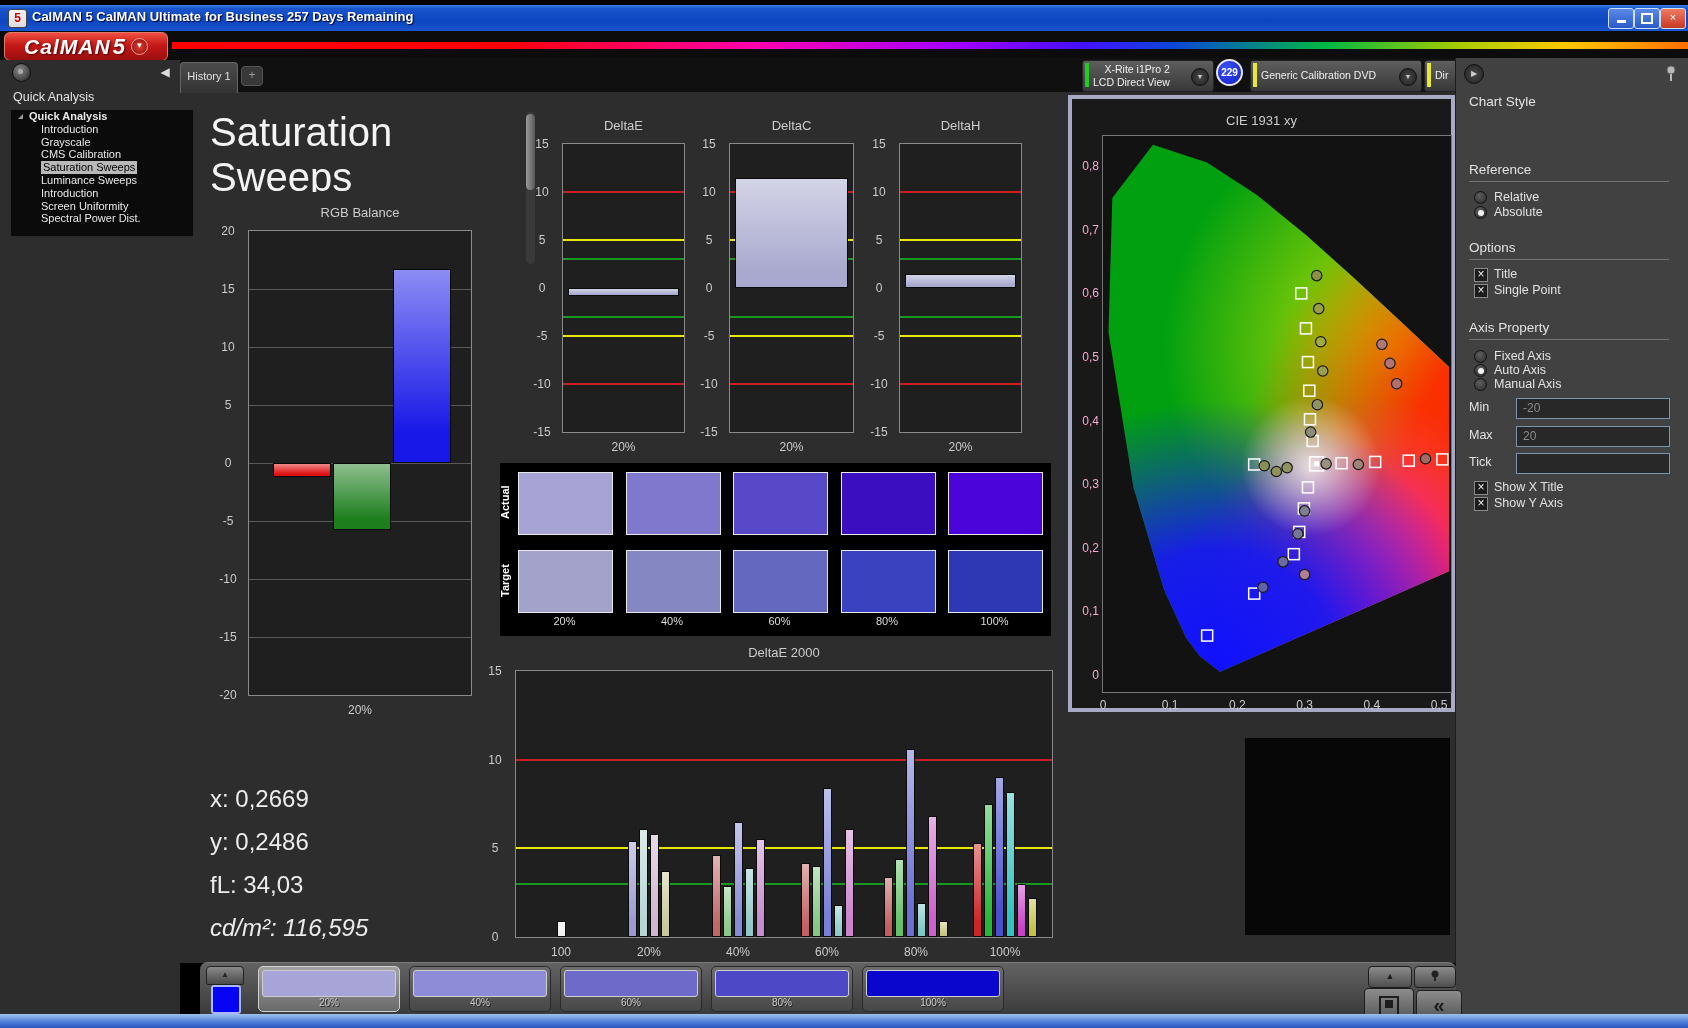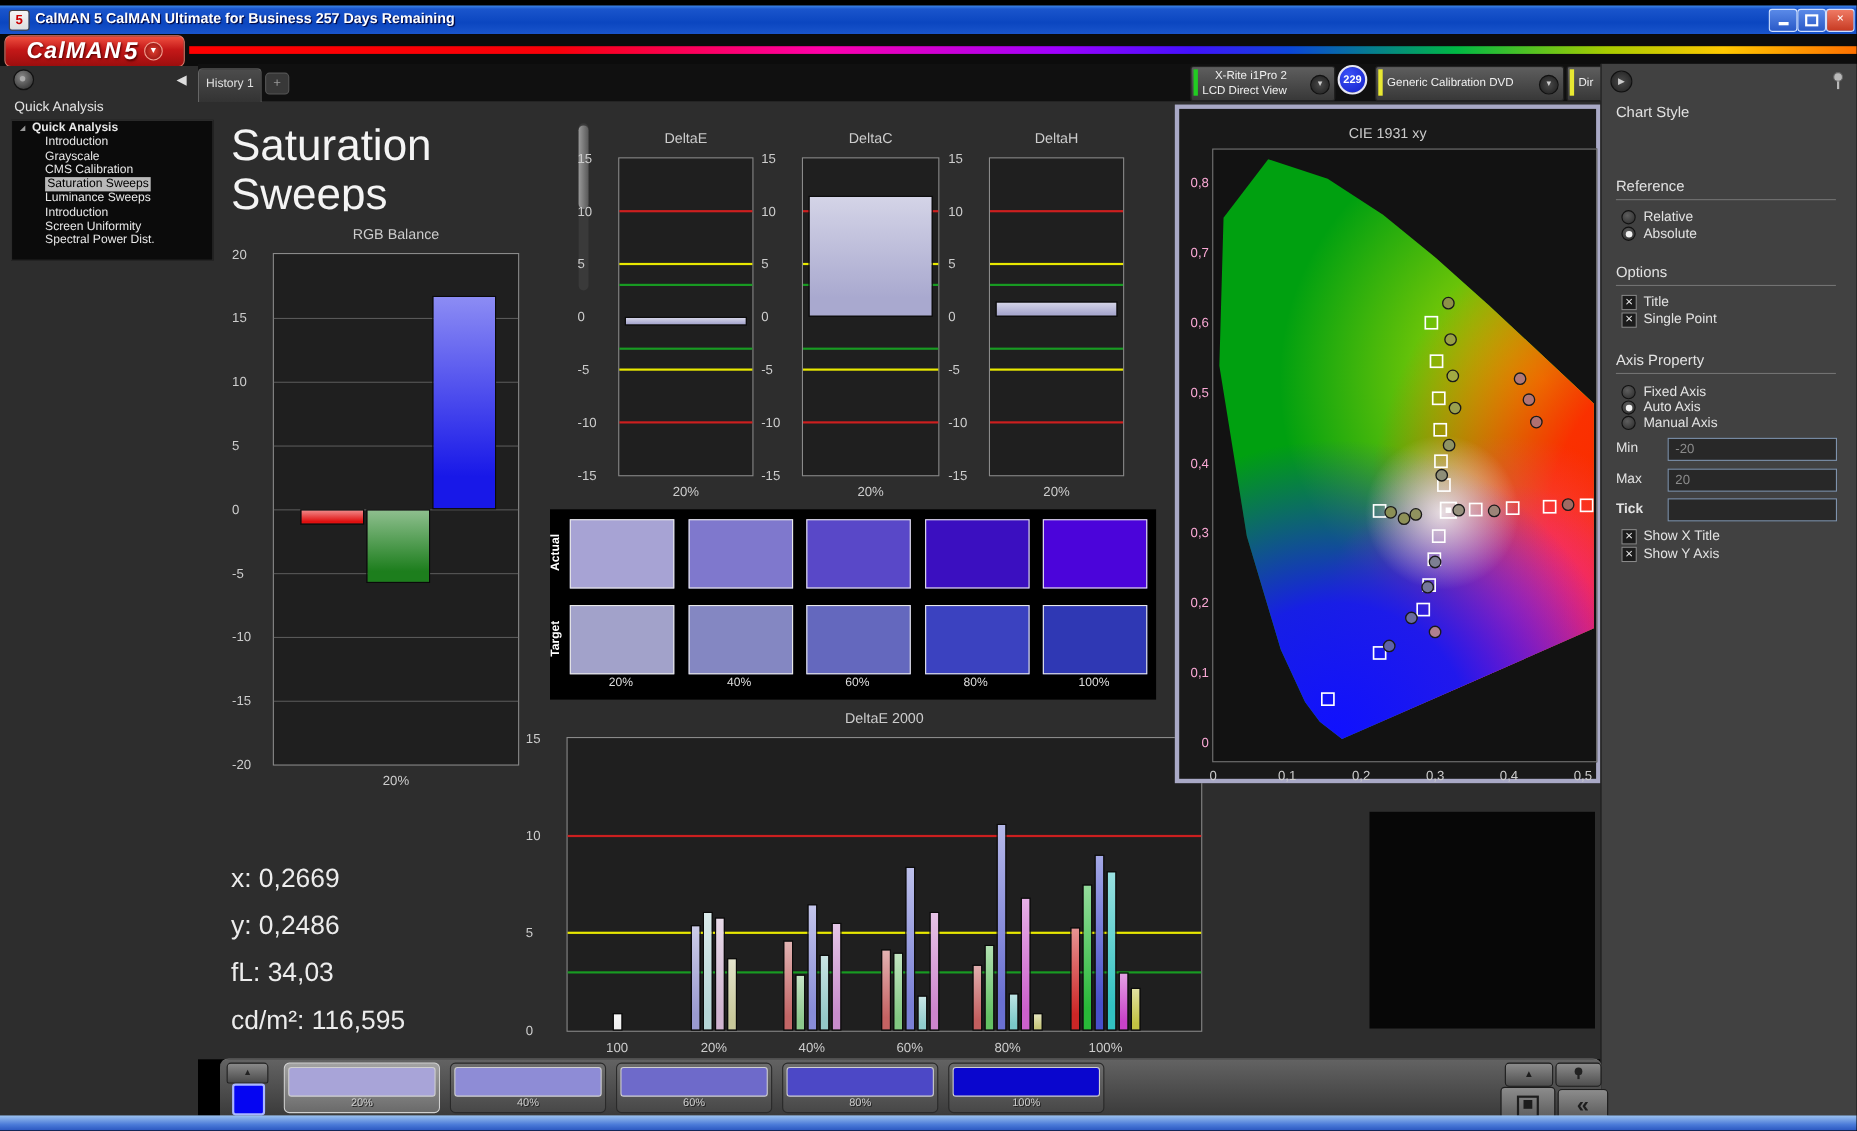--- a/index.html
+++ b/index.html
@@ -62,21 +62,21 @@
   #badge229{left:1216px;top:59px;width:23px;height:23px;border-radius:50%;background:radial-gradient(circle at 35% 30%,#3a50f8,#1420c8);
     border:2px solid #e6e6f2;color:#fff;font-size:10px;font-weight:bold;text-align:center;line-height:23px;}
   
   #page-title{left:210px;top:110px;width:250px;height:82px;overflow:hidden;font-size:40px;line-height:45px;color:#f4f4f4;}
   #cur-read-title{left:210px;top:733px;font-size:29px;color:#f0f0f0;}
   .cur-row{left:210px;font-size:24px;color:#ececec;}
   
   .plot{background:#1f1f1f;border:1px solid #8a8a8a;}
   .chart-title{position:absolute;left:0;right:0;top:-26px;text-align:center;font-size:13px;color:#ccc;}
   .xlabel{position:absolute;left:0;right:0;bottom:-22px;text-align:center;font-size:12px;color:#ccc;}
-  .tick-label{position:absolute;width:34px;left:-38px;text-align:left;font-size:12px;color:#ccc;transform:translateY(-7px);}
+  .tick-label{position:absolute;width:34px;left:-38px;text-align:center;font-size:12px;color:#ccc;transform:translateY(-7px);}
   .gridline{position:absolute;left:0;right:0;height:1px;background:#585858;}
   .refline{position:absolute;left:0;right:0;height:2px;}
   .bar{position:absolute;border:1px solid #0a0a0a;box-sizing:border-box;}
   
   #swatchpanel{left:500px;top:463px;width:551px;height:173px;background:#000;}
   .rowlabel{position:absolute;left:-1px;width:16px;text-align:center;font-size:11px;font-weight:bold;color:#fff;
     writing-mode:vertical-rl;transform:rotate(180deg);}
   .swatch{position:absolute;border:1px solid #e8e8e8;}
   .swlabel{position:absolute;width:93px;text-align:center;font-size:11px;color:#ddd;}
   
@@ -275,21 +275,21 @@
       <div class="swatch" style="left: 125.5px; top: 87px; width: 93px; height: 61px; background: rgb(132, 135, 194);"></div>
       <div class="swatch" style="left: 233px; top: 87px; width: 93px; height: 61px; background: rgb(100, 104, 190);"></div>
       <div class="swatch" style="left: 340.5px; top: 87px; width: 93px; height: 61px; background: rgb(59, 66, 192);"></div>
       <div class="swatch" style="left: 448px; top: 87px; width: 93px; height: 61px; background: rgb(47, 56, 180);"></div>
       <div class="swlabel" style="left: 18px; top: 152px;">20%</div>
       <div class="swlabel" style="left: 125.5px; top: 152px;">40%</div>
       <div class="swlabel" style="left: 233px; top: 152px;">60%</div>
       <div class="swlabel" style="left: 340.5px; top: 152px;">80%</div>
       <div class="swlabel" style="left: 448px; top: 152px;">100%</div>
     </div>
-  <div id="chart-deltae" class="abs plot" style="left:515px;top:670px;width:536px;height:266px;padding-left:40px;">
+  <div id="chart-deltae" class="abs plot" style="left:515px;top:670px;width:536px;height:266px;">
       <div class="chart-title">DeltaE 2000</div>
       <div class="tick-label" style="top: 266px;">0</div>
       <div class="tick-label" style="top: 177.333px;">5</div>
       <div class="tick-label" style="top: 88.6667px;">10</div>
       <div class="tick-label" style="top: 0px;">15</div>
       <div class="refline" style="top: 87.6667px; background: rgb(204, 31, 31);"></div>
       <div class="refline" style="top: 176.333px; background: rgb(232, 232, 0);"></div>
       <div class="refline" style="top: 211.8px; background: rgb(24, 154, 34);"></div>
       <div class="bar" style="left: 40.5px; top: 250.04px; width: 9px; height: 15.96px; background: linear-gradient(rgb(248, 248, 248) 0%, rgb(240, 240, 240) 85%);"></div>
       <div class="xlabel" style="left: 15px; right: auto; width: 60px; margin-top: 44px;">100</div>
@@ -322,21 +322,21 @@
       <div class="bar" style="left: 479px; top: 106.4px; width: 9px; height: 159.6px; background: linear-gradient(rgb(164, 168, 230) 0%, rgb(72, 80, 204) 85%);"></div>
       <div class="bar" style="left: 490px; top: 120.587px; width: 9px; height: 145.413px; background: linear-gradient(rgb(153, 225, 225) 0%, rgb(50, 194, 194) 85%);"></div>
       <div class="bar" style="left: 501px; top: 212.8px; width: 9px; height: 53.2px; background: linear-gradient(rgb(228, 161, 228) 0%, rgb(200, 66, 200) 85%);"></div>
       <div class="bar" style="left: 512px; top: 226.987px; width: 9px; height: 39.0133px; background: linear-gradient(rgb(225, 225, 161) 0%, rgb(194, 194, 66) 85%);"></div>
       <div class="xlabel" style="left: 459px; right: auto; width: 60px;">100%</div>
     </div>
 
   <div class="cur-row abs" style="top:785px;">x: 0,2669</div>
   <div class="cur-row abs" style="top:828px;">y: 0,2486</div>
   <div class="cur-row abs" style="top:871px;">fL: 34,03</div>
-  <div class="cur-row abs" style="top:914px;">cd/m²: 116,595</div>
+  <div class="cur-row abs" style="top:914px;font-style:italic;">cd/m²: 116,595</div>
 
   <div id="ciepanel" class="abs">
     <div id="cie-title">CIE 1931 xy</div>
     <div id="cieplot"><svg width="346" height="554">
           <defs>
             <radialGradient id="gyel" gradientUnits="userSpaceOnUse" cx="300" cy="210" r="240">
               <stop offset="0" stop-color="#d8e800" stop-opacity="0.95"></stop>
               <stop offset="1" stop-color="#d8e800" stop-opacity="0"></stop>
             </radialGradient>
             <radialGradient id="gred" gradientUnits="userSpaceOnUse" cx="470" cy="340" r="330">
@@ -443,21 +443,21 @@
     <div class="radio" style="left:18px;top:292px;"></div>
     <div class="rp-lab" style="left:38px;top:291px;">Fixed Axis</div>
     <div class="radio sel" style="left:18px;top:306px;"></div>
     <div class="rp-lab" style="left:38px;top:305px;">Auto Axis</div>
     <div class="radio" style="left:18px;top:320px;"></div>
     <div class="rp-lab" style="left:38px;top:319px;">Manual Axis</div>
     <div class="rp-lab" style="left:13px;top:342px;">Min</div>
     <div class="rp-field" style="top:340px;">-20</div>
     <div class="rp-lab" style="left:13px;top:370px;">Max</div>
     <div class="rp-field" style="top:368px;">20</div>
-    <div class="rp-lab" style="left:13px;top:397px;font-weight:bold;">Tick</div>
+    <div class="rp-lab" style="left:13px;top:397px;">Tick</div>
     <div class="rp-field" style="top:395px;"></div>
     <div class="check" style="left:18px;top:423px;">×</div>
     <div class="rp-lab" style="left:38px;top:422px;">Show X Title</div>
     <div class="check" style="left:18px;top:439px;">×</div>
     <div class="rp-lab" style="left:38px;top:438px;">Show Y Axis</div>
   </div>
 
   <div id="toolbar" class="abs"></div>
   <div id="mini-up" class="abs">▲</div>
   <div id="mini-blue" class="abs"></div>

